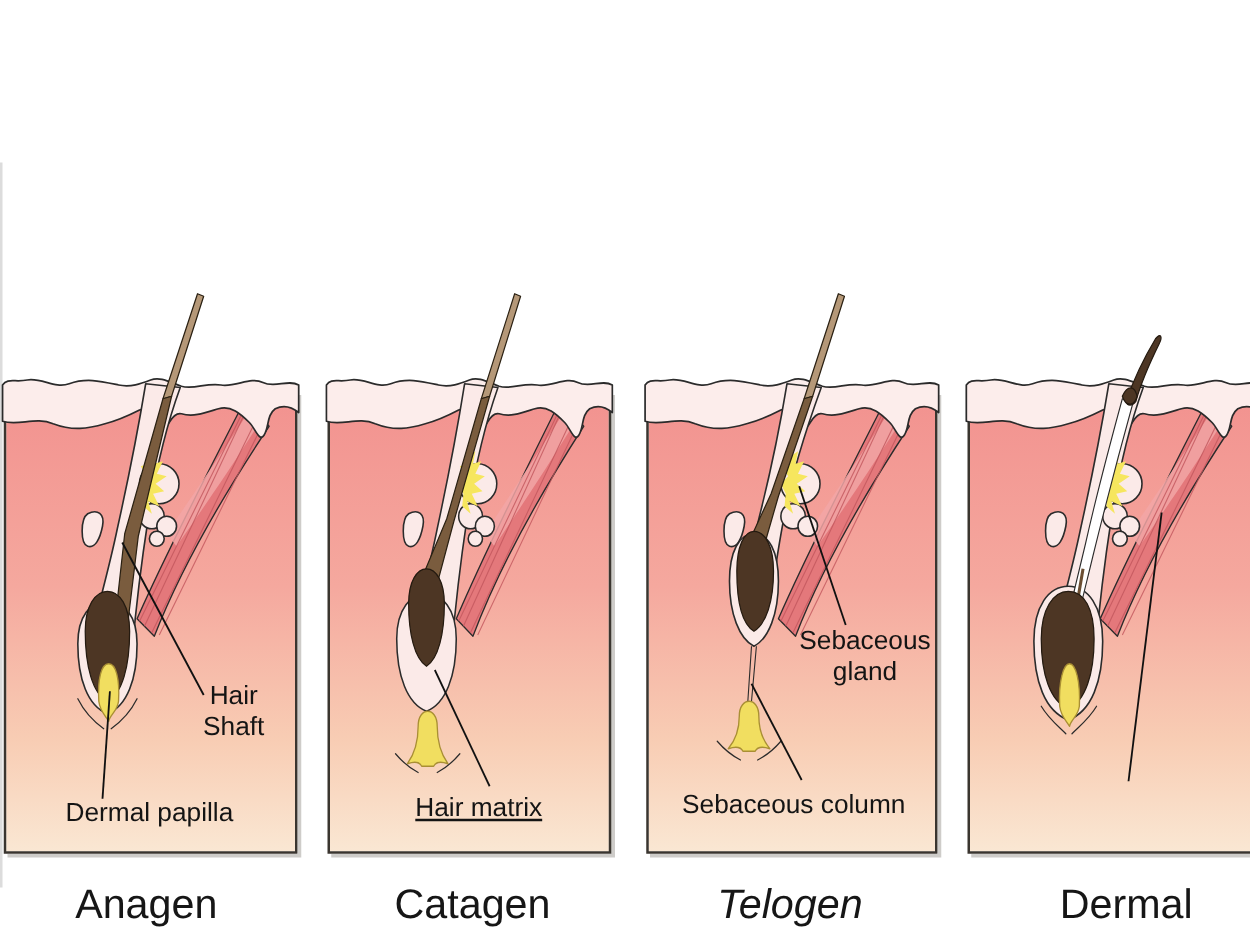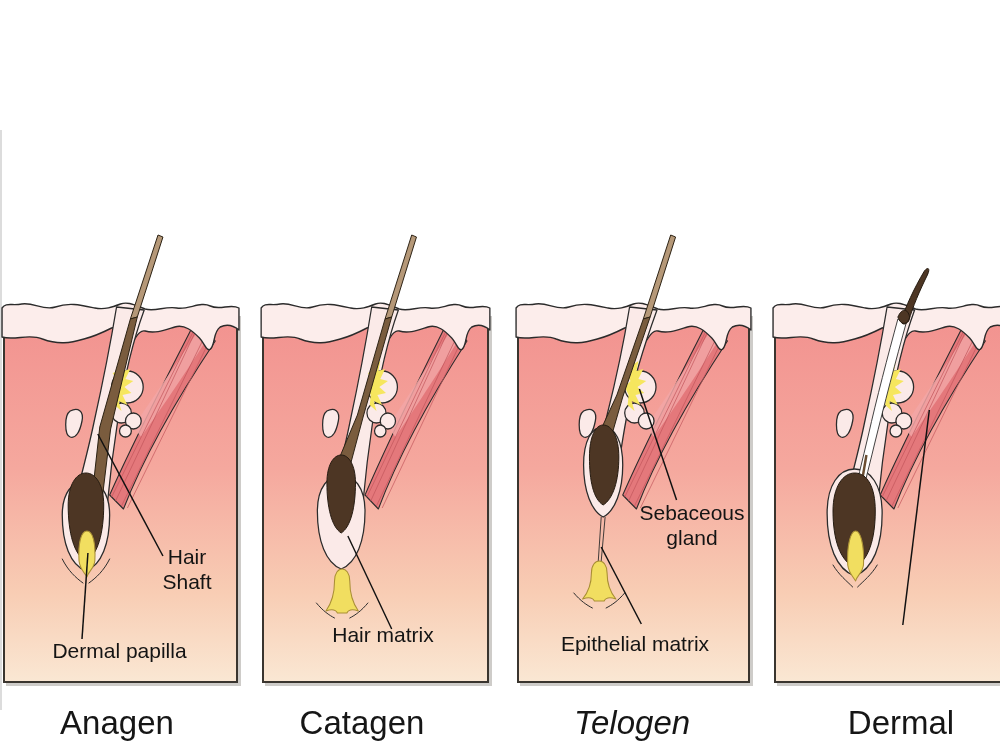--- a/index.html
+++ b/index.html
@@ -92,21 +92,21 @@
     <circle class="f-sheath" cx="122" cy="116" r="6"></circle>
     <path class="f-sheath" d="M 56,196 C 56,172 68,160 81,160 C 94,160 106,172 106,196 C 106,226 97,248 81,254 C 65,248 56,226 56,196 Z"></path>
     <path class="f-gland" d="M 116,50 L 122,46 L 120,56 L 127,54 L 122,64 L 130,66 L 121,72 L 128,78 L 119,80 L 124,90 L 115,86 L 118,96 L 111,90 L 112,80 L 108,72 L 114,66 L 109,58 L 115,56 Z"></path>
     <path class="f-hairA" d="M 155,-80 L 160,-78 L 134,2 L 127,4 Z"></path>
     <path class="f-hairB" d="M 134,2 L 127,4 L 98,100 L 76,150 L 90,152 L 104,102 Z"></path>
     <path class="f-bulb" d="M 66,168 C 66,150 73,140 81,140 C 89,140 96,150 96,168 C 96,192 91,212 81,218 C 71,212 66,192 66,168 Z"></path>
     <path class="f-pap" d="M 74,266 C 74,258 78,254 82,254 C 86,254 90,258 90,266 C 90,278 93,288 99,296 C 93,294 89,294 87,298 L 77,298 C 75,294 71,294 65,296 C 71,288 74,278 74,266 Z"></path>
     <path class="whisk" d="M 55,288 C 62,296 68,300 74,303 M 109,288 C 102,296 96,300 90,303"></path>
     <path class="ptr" d="M 88,221 L 134,314"></path>
   </svg>
-  <div class="lbl" style="left:35px;top:308px;width:168px;">Hair matrix</div>
+  <div class="lbl" style="left:35px;top:320px;width:168px;text-decoration:underline;">Hair matrix</div>
 </div>
 
 <div class="panel" style="left:517px;width:233px;">
   <svg viewBox="0 -85 234 455" preserveAspectRatio="none">
     <path class="f-muscle" d="M 194,4 L 213,26 C 178,78 142,138 120,194 L 106,180 C 132,122 166,58 194,4 Z"></path>
     <path class="f-muscle-hi" d="M 198,12 L 206,22 C 175,70 150,105 138,122 L 130,112 C 146,88 176,46 198,12 Z"></path>
     <path class="streak" d="M 196,10 L 112,186 M 203,20 L 118,191 M 192,14 L 108,182 M 208,24 L 124,193"></path>
     <path class="f-epi" d="M -3,22 C 10,26 24,18 38,24 C 54,30 66,28 80,24 C 92,21 102,16 108,13 C 113,11 116,15 119,21 C 123,28 128,30 132,23 C 135,18 138,15 142,16 C 152,19 162,15 172,12 C 182,9 190,16 197,23 C 202,28 205,39 209,33 C 213,27 211,17 218,12 C 226,8 232,11 237,15 L 237,-7 C 228,-12 218,-4 208,-9 C 198,-14 186,-5 174,-7 C 162,-9 152,-3 142,-6 C 133,-9 125,-14 117,-11 C 109,-8 101,-5 91,-7 C 77,-10 65,-13 51,-8 C 39,-4 29,-13 17,-11 C 7,-9 1,-13 -3,-7 Z"></path>
     <path class="f-sheath" d="M 113,-8 C 107,28 99,65 90,100 C 83,130 76,155 72,175 L 98,175 C 102,150 106,120 112,92 C 118,60 131,22 141,-5 Z"></path>
     <path class="f-sheath" d="M 66,96 C 74,92 80,96 78,106 C 76,116 72,124 66,122 C 60,120 60,100 66,96 Z"></path>
@@ -119,21 +119,21 @@
     <path class="f-hairB" d="M 134,2 L 127,4 L 100,80 L 84,114 L 96,116 L 106,82 Z"></path>
     <path class="f-bulb" d="M 72,142 C 72,122 78,110 86,110 C 95,110 102,122 102,142 C 102,166 96,184 86,190 C 76,184 72,166 72,142 Z"></path>
     <path class="strand" d="M 84,202 L 81,246 M 88,202 L 84,246"></path>
     <path class="f-pap" d="M 74,258 C 74,250 78,246 82,246 C 86,246 90,250 90,258 C 90,268 93,277 99,284 C 93,282 89,282 87,286 L 77,286 C 75,282 71,282 65,284 C 71,277 74,268 74,258 Z"></path>
     <path class="whisk" d="M 56,278 C 63,286 69,290 75,293 M 108,278 C 101,286 95,290 89,293"></path>
     <path class="ptr" d="M 123,74 L 161,185"></path>
     <path class="ptr" d="M 84,232 L 125,309"></path>
   </svg>
   <div class="lbl" style="left:112px;top:186px;width:122px;">Sebaceous
 gland</div>
-  <div class="lbl" style="left:22px;top:317px;width:188px;">Epithelial matrix</div>
+  <div class="lbl" style="left:22px;top:317px;width:188px;">Sebaceous column</div>
 </div>
 
 <div class="panel" style="left:774px;width:234px;">
   <svg viewBox="0 -85 234 455" preserveAspectRatio="none">
     <path class="f-muscle" d="M 194,4 L 213,26 C 178,78 142,138 120,194 L 106,180 C 132,122 166,58 194,4 Z"></path>
     <path class="f-muscle-hi" d="M 198,12 L 206,22 C 175,70 150,105 138,122 L 130,112 C 146,88 176,46 198,12 Z"></path>
     <path class="streak" d="M 196,10 L 112,186 M 203,20 L 118,191 M 192,14 L 108,182 M 208,24 L 124,193"></path>
     <path class="f-epi" d="M -3,22 C 10,26 24,18 38,24 C 54,30 66,28 80,24 C 92,21 102,16 108,13 C 113,11 116,15 119,21 C 123,28 128,30 132,23 C 135,18 138,15 142,16 C 152,19 162,15 172,12 C 182,9 190,16 197,23 C 202,28 205,39 209,33 C 213,27 211,17 218,12 C 226,8 232,11 237,15 L 237,-7 C 228,-12 218,-4 208,-9 C 198,-14 186,-5 174,-7 C 162,-9 152,-3 142,-6 C 133,-9 125,-14 117,-11 C 109,-8 101,-5 91,-7 C 77,-10 65,-13 51,-8 C 39,-4 29,-13 17,-11 C 7,-9 1,-13 -3,-7 Z"></path>
     <path class="f-sheath" d="M 113,-8 C 107,28 99,68 90,108 C 82,146 72,178 66,206 L 102,206 C 105,172 109,138 115,100 C 121,62 131,22 141,-5 Z"></path>
     <path class="f-sheath" d="M 66,96 C 74,92 80,96 78,106 C 76,116 72,124 66,122 C 60,120 60,100 66,96 Z"></path>
@@ -151,15 +151,15 @@
 
     <path d="M 92,140 L 83,192" stroke="#6b4e32" stroke-width="2.5" fill="none"></path>
     <path class="f-bulb" d="M 58,196 C 58,172 68,158 80,158 C 93,158 101,172 101,196 C 101,224 94,246 80,252 C 65,246 58,224 58,196 Z"></path>
     <path class="f-pap" d="M 73,250 C 72,230 76,216 81,216 C 86,216 90,230 89,250 C 88,258 82,261 81,266 C 78,261 74,258 73,250 Z"></path>
     <path class="whisk" d="M 58,250 C 64,260 72,266 78,272 M 103,250 C 97,260 89,266 83,272"></path>
     <path class="ptr" d="M 156,95 L 129,310"></path>
   </svg>
 </div>
 
 <div class="title" style="left:17px;">Anagen</div>
-<div class="title" style="left:262px;">Catagen</div>
+<div class="title" style="left:278px;">Catagen</div>
 <div class="title" style="left:532px;font-style:italic;">Telogen</div>
 <div class="title" style="left:801px;">Dermal Anagen</div>
 
 </body></html>

